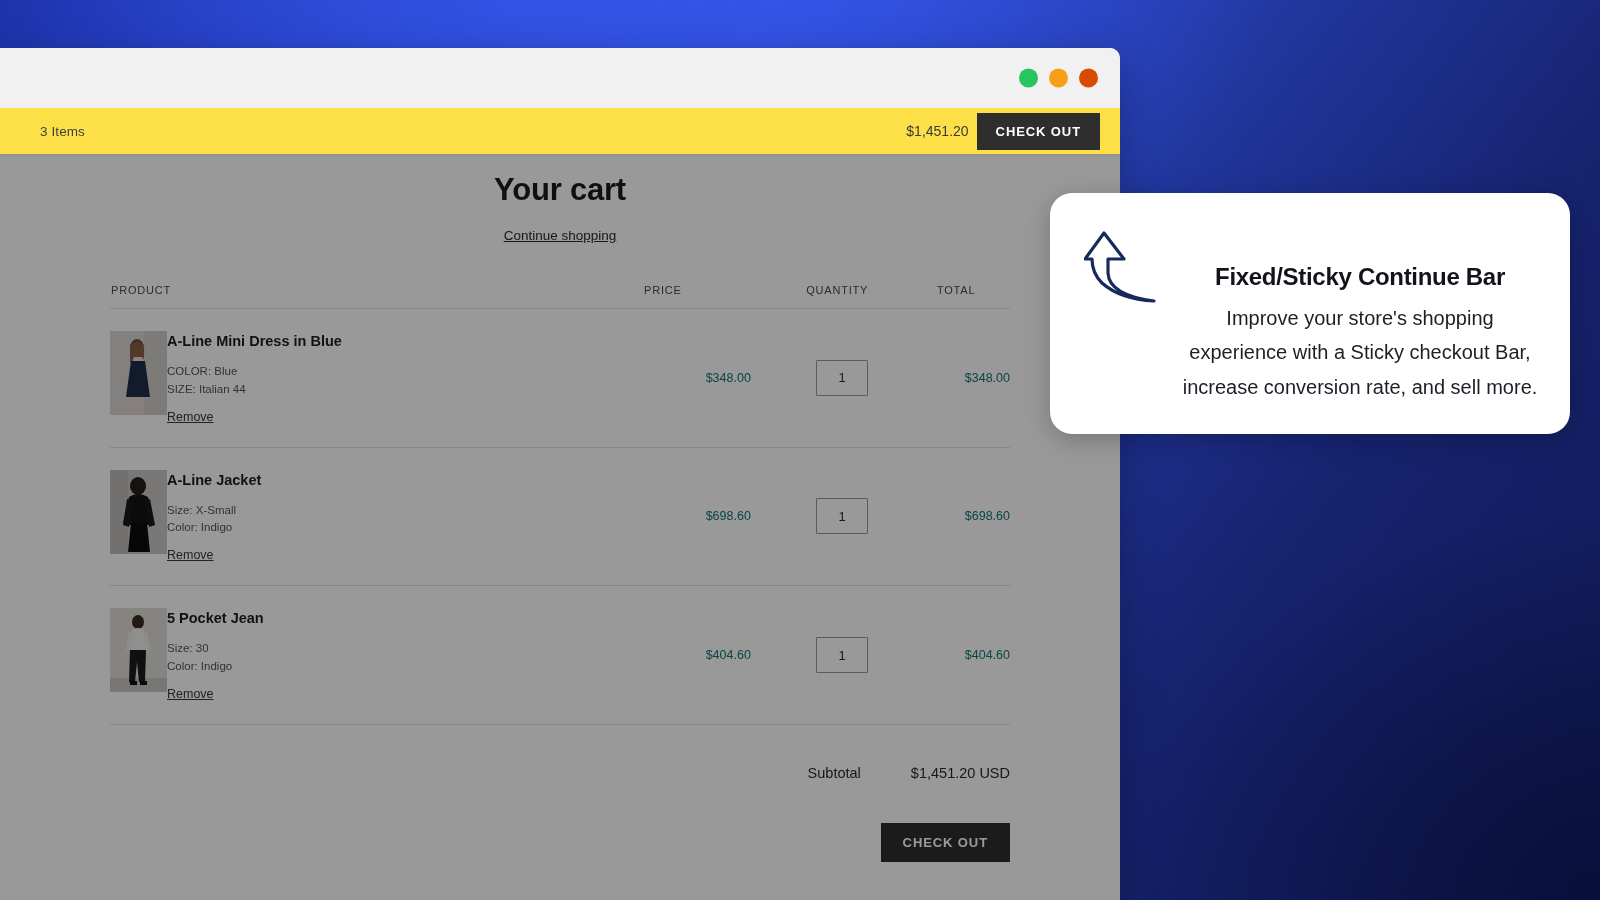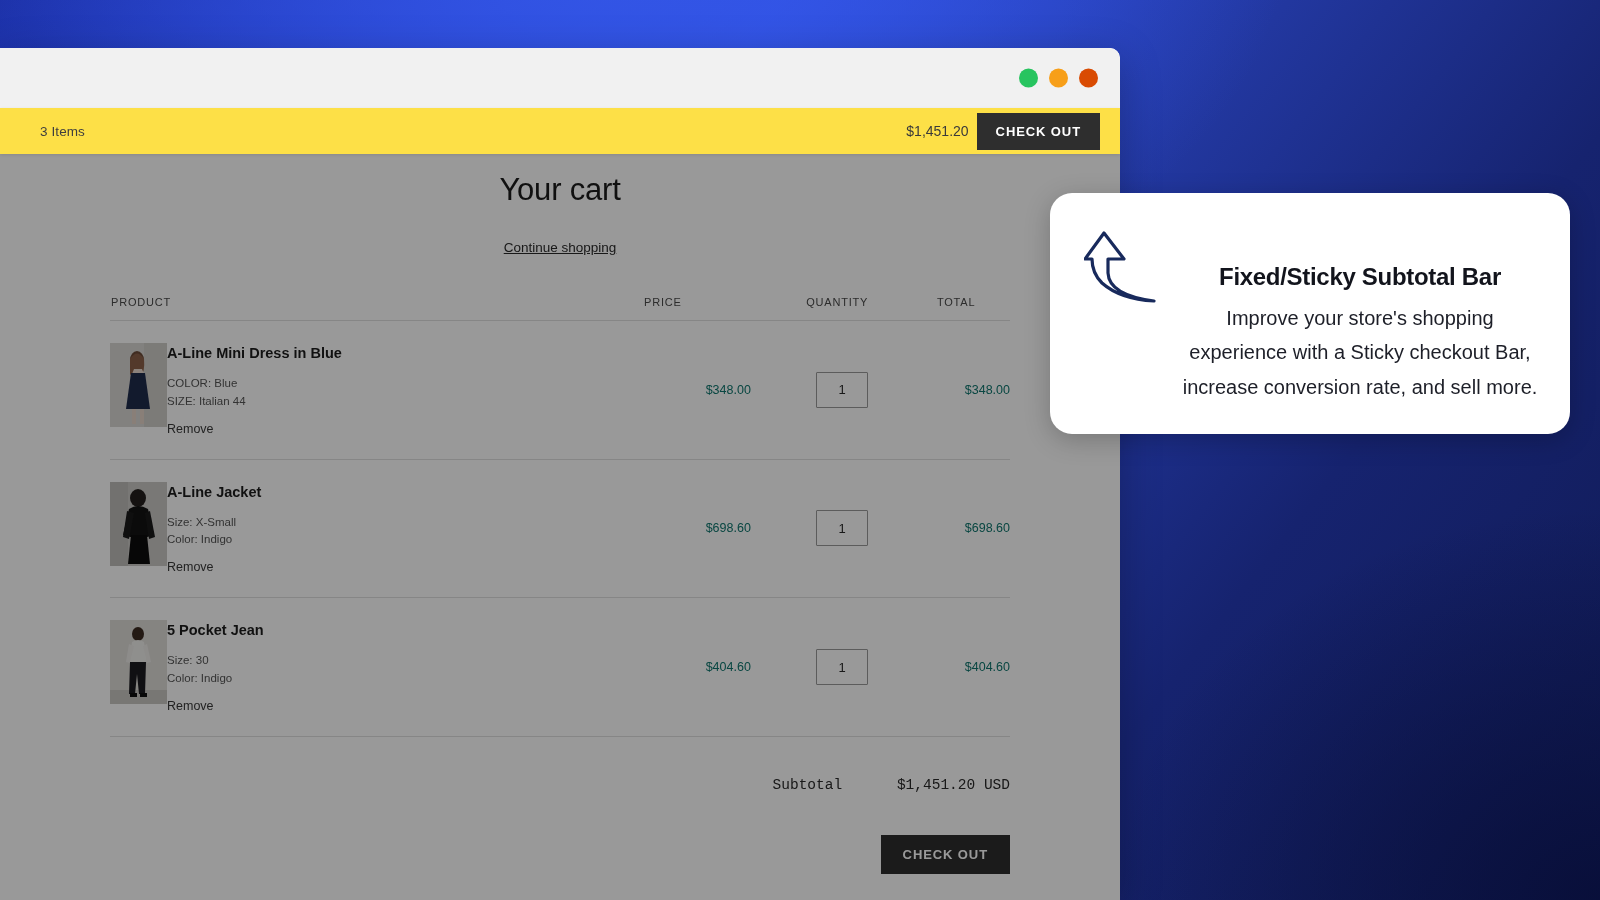--- a/index.html
+++ b/index.html
@@ -123,29 +123,29 @@
   }
   #cart-inner {
     position: relative;
     width: 900px;
     margin: 0 auto;
     padding-top: 18px;
   }
   #cart-title {
     text-align: center;
     font-size: 31px;
-    font-weight: normal;
+    font-weight: bold;
     color: #1c1c1c;
     margin: 0;
     letter-spacing: -0.2px;
   }
   #continue-shopping-link {
     display: block;
     width: fit-content;
-    margin: 32px auto 0;
+    margin: 20px auto 0;
     font-size: 13.5px;
     color: #2b2b2b;
     text-decoration: underline;
     cursor: pointer;
   }
 
   
   #cart-table {
     width: 100%;
     margin-top: 40px;
@@ -193,20 +193,21 @@
   .product-variant {
     font-size: 11.5px;
     color: #555555;
     line-height: 1.55;
   }
   .remove-link {
     display: inline-block;
     margin-top: 11px;
     font-size: 12.5px;
     color: #3a3a3a;
+    text-decoration: underline;
     cursor: pointer;
   }
   .price-cell, .total-cell {
     text-align: right;
     font-size: 12.5px;
     color: #0f766e;
   }
   .qty-cell { text-align: right; padding-right: 34px !important; }
   .qty-input {
     width: 46px;
@@ -221,21 +222,20 @@
   }
 
   
   #cart-footer {
     margin-top: 40px;
     text-align: right;
   }
   #subtotal-row {
     font-size: 14.5px;
     color: #2b2b2b;
-    font-family: Liberation Mono, monospace;
   }
   #subtotal-label { margin-right: 46px; }
   #tax-note {
     margin-top: 18px;
     font-size: 11.5px;
     color: #4a4a4a;
   }
   #cart-checkout-button {
     margin-top: 42px;
     padding: 12px 22px;
@@ -430,16 +430,16 @@
 
     </div>
   </div>
 </div>
 
 <div id="callout">
   <svg id="callout-arrow-icon" viewBox="0 0 90 80">
     <path d="M24 32 L24 46 Q25 68 70 74 Q36 72 18 56 Q8 46 8 32 L1 32 L20 6 L40 32 Z" fill="none" stroke="#182a5c" stroke-width="3.2" stroke-linejoin="round" stroke-linecap="round"></path>
   </svg>
   <div id="callout-body">
-    <div id="callout-title">Fixed/Sticky Subtotal Bar</div>
+    <div id="callout-title">Fixed/Sticky Continue Bar</div>
     <p id="callout-text">Improve your store's shopping experience with a Sticky checkout Bar, increase conversion rate, and sell more.</p>
   </div>
 </div>
 
 </body></html>

